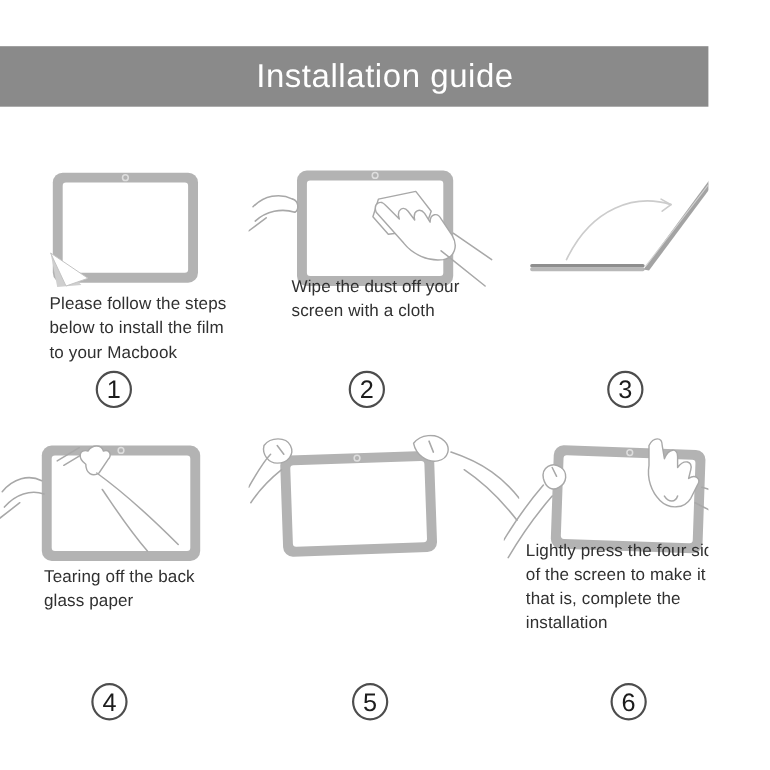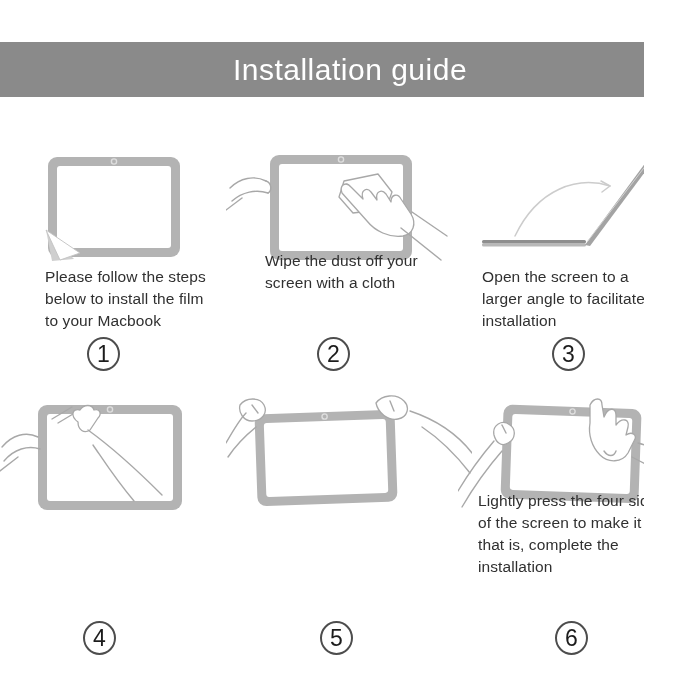--- a/index.html
+++ b/index.html
@@ -127,23 +127,22 @@
     <path class="ln" d="M146,56 C150,62 156,62 158,56"></path>
     <path class="ln" d="M180,48 C200,54 220,58 242,58"></path>
     <path class="ln" d="M174,62 C196,74 216,82 238,90"></path>
   </svg>
 
   <div class="caption" style="left:45px;top:266px;width:190px">Please follow the steps
 below to install the film
 to your Macbook</div>
   <div class="caption" style="left:265px;top:250px;width:185px">Wipe the dust off your
 screen with a cloth</div>
-  <div class="caption" style="left:482px;top:266px;width:190px">Open the screen to a
-larger angle to facilitate
-installation</div>
+  <div class="caption" style="left:40px;top:514px;width:190px">Tearing off the back
+glass paper</div>
   <div class="caption" style="left:478px;top:490px;width:215px">Lightly press the four sides
 of the screen to make it stick,
 that is, complete the installation</div>
 
   <div class="num-badge" style="left:87px;top:337px">1</div>
   <div class="num-badge" style="left:317px;top:337px">2</div>
   <div class="num-badge" style="left:552px;top:337px">3</div>
   <div class="num-badge" style="left:83px;top:621px">4</div>
   <div class="num-badge" style="left:320px;top:621px">5</div>
   <div class="num-badge" style="left:555px;top:621px">6</div>

